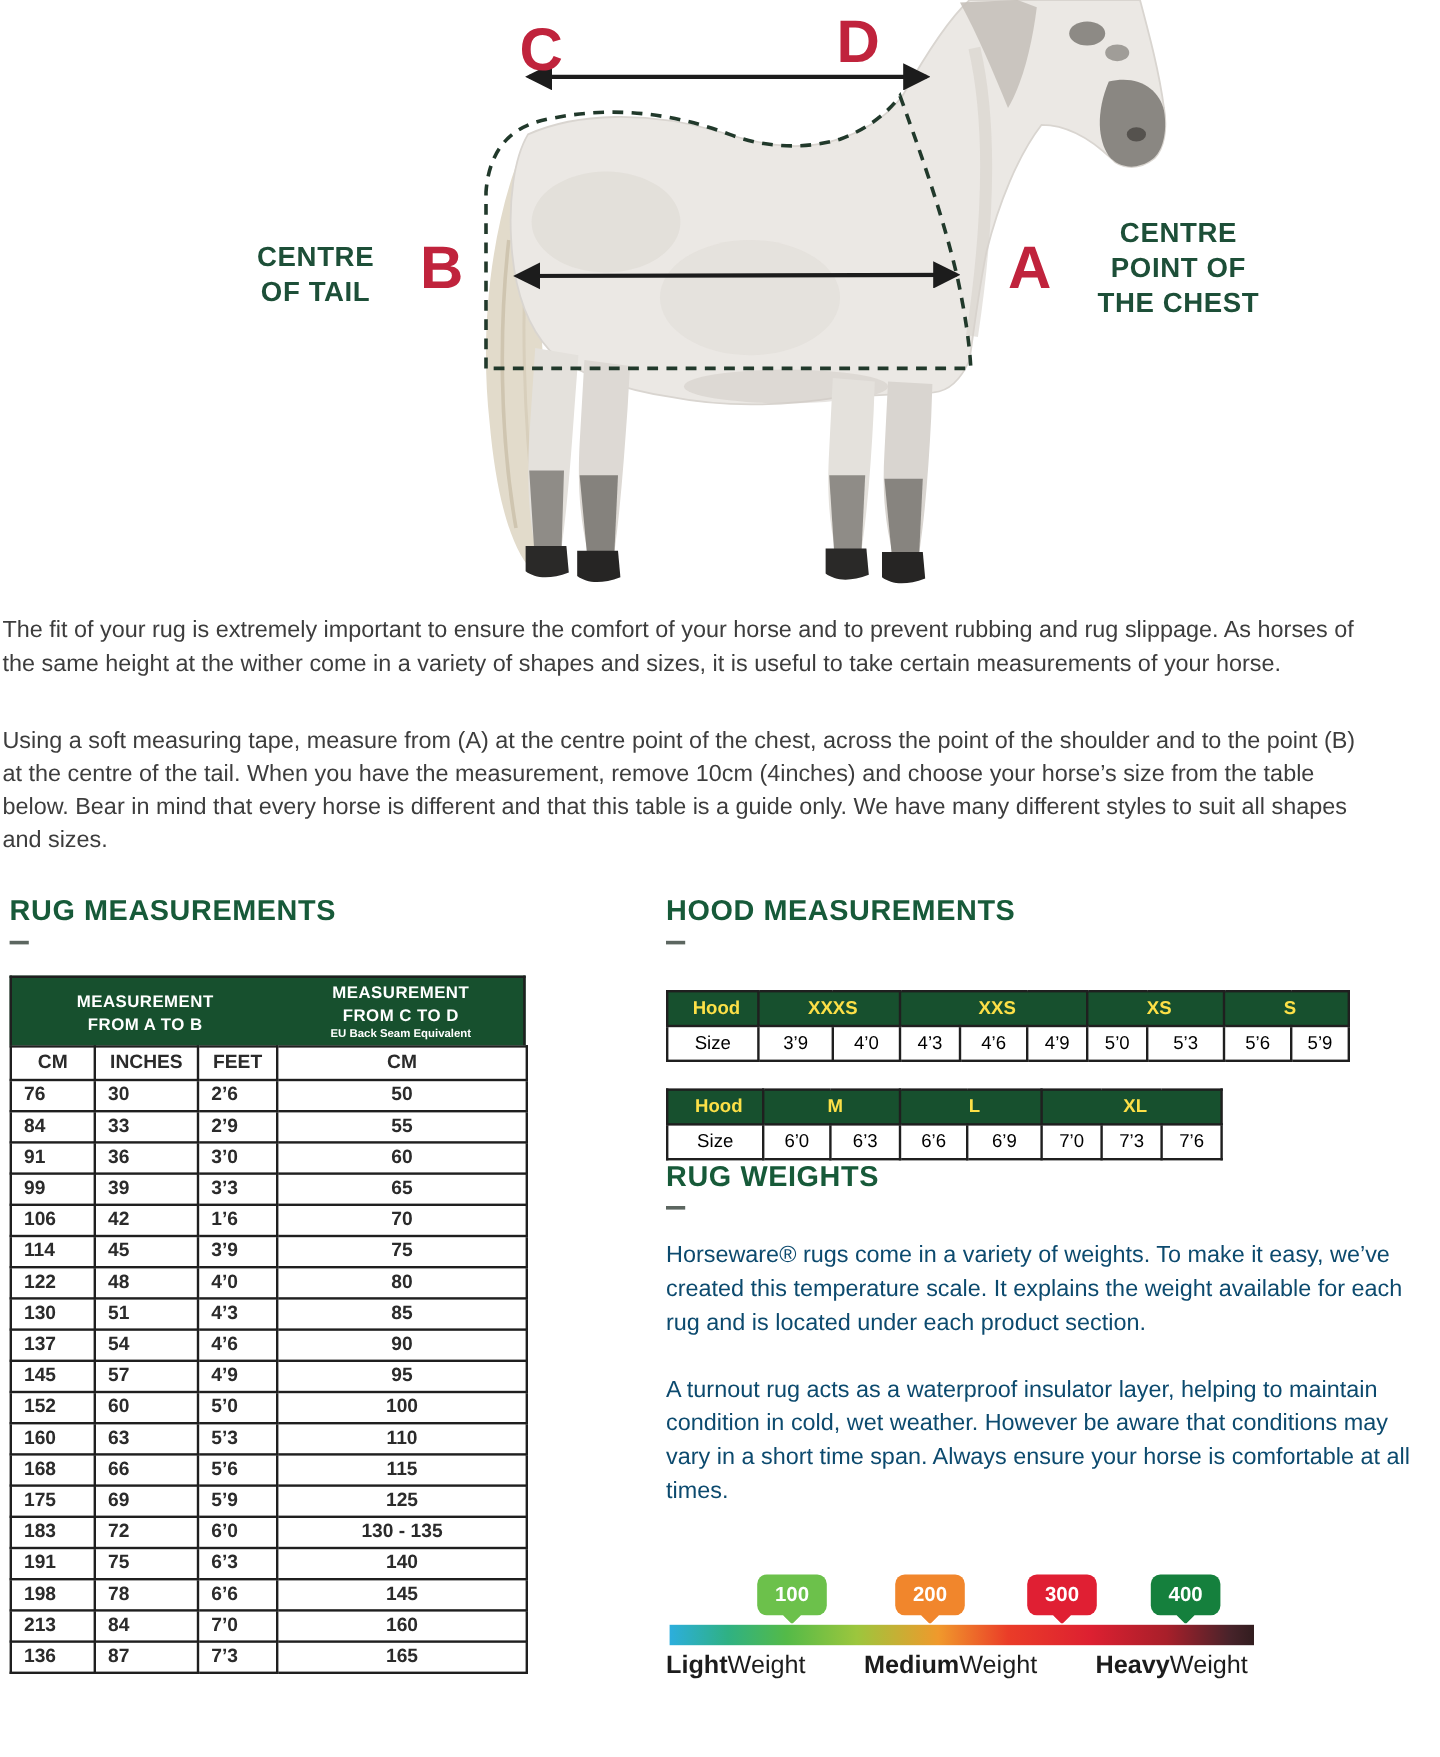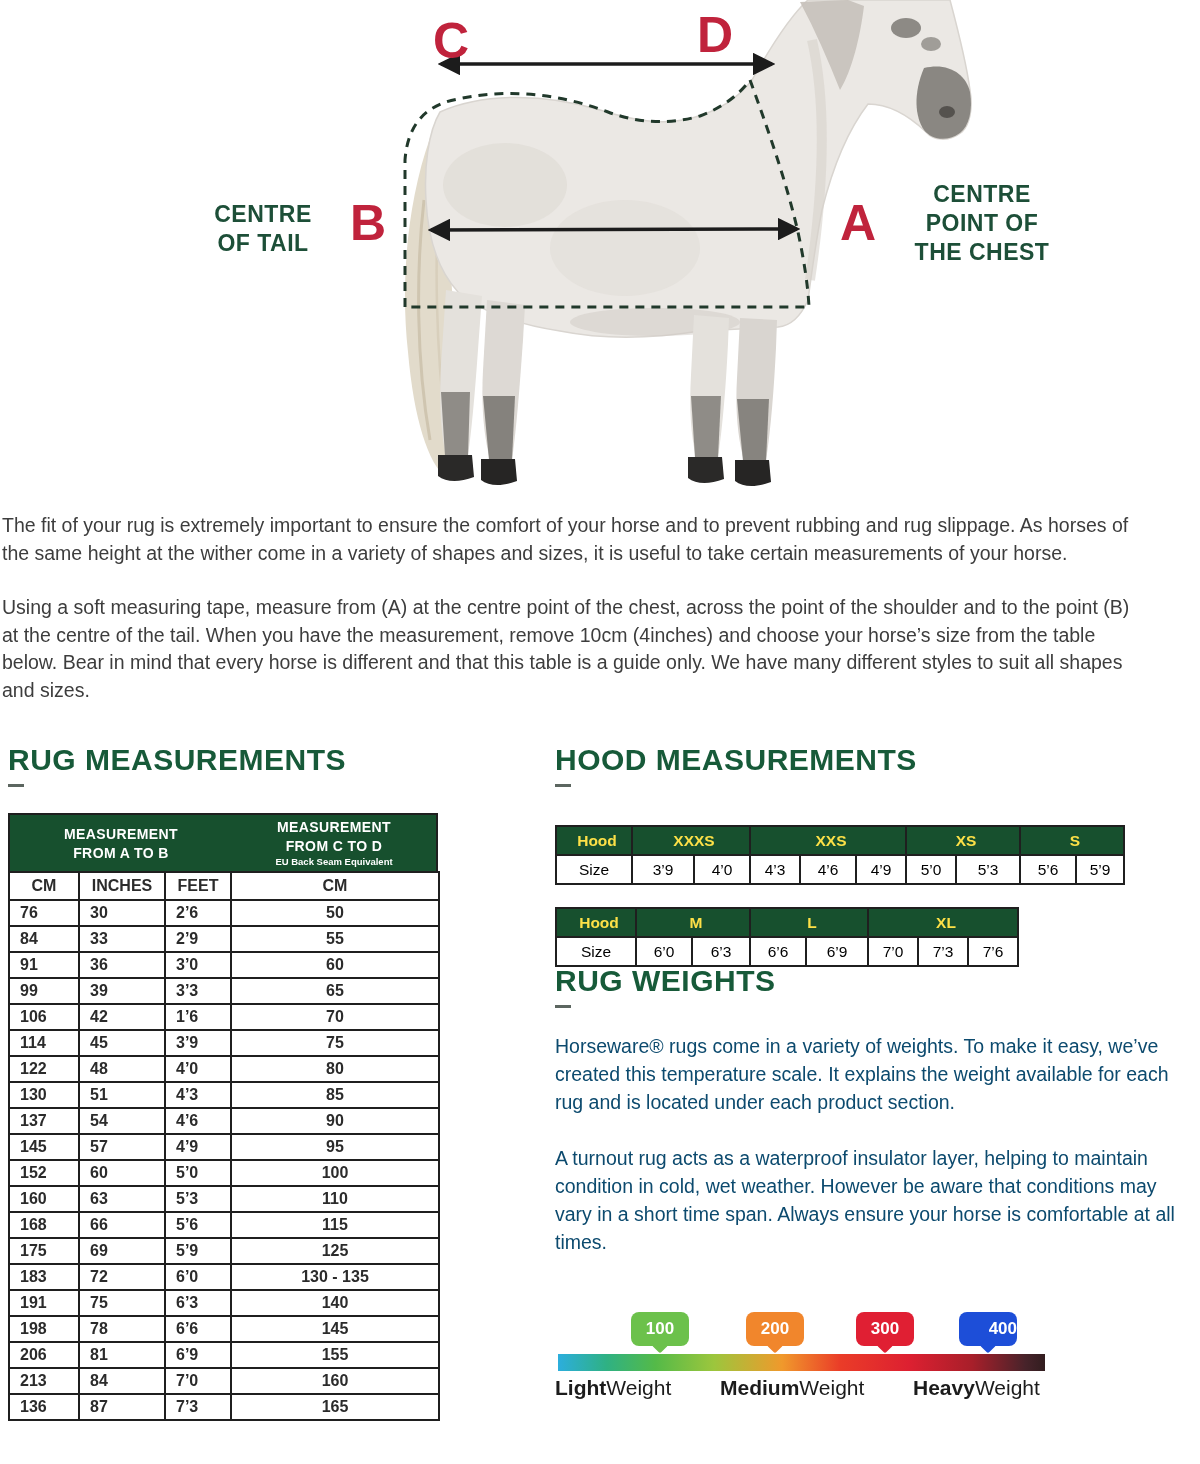--- a/index.html
+++ b/index.html
@@ -15,26 +15,26 @@
   .lab-b{left:350px;top:198px;}
   .lab-a{left:840px;top:198px;}
   .side-label{position:absolute;color:#1d4f38;font-weight:800;font-size:23px;line-height:29px;
               text-align:center;letter-spacing:.5px;}
   .tail-label{left:198px;top:200px;width:130px;}
   .chest-label{left:900px;top:180px;width:164px;}
 
   
   .intro{position:absolute;left:2px;top:512px;width:1138px;font-size:19.5px;line-height:27.5px;color:#3d3d3d;}
   .intro p{margin:0;}
-  .intro p + p{margin-top:27px;}
+  .intro p + p{margin-top:37px;}
 
   
   .leftcol{position:absolute;left:8px;top:746px;width:430px;}
   .rightcol{position:absolute;left:555px;top:746px;width:645px;}
-  h2.sec{margin:0;font-size:30px;line-height:28px;font-weight:800;color:#175a39;letter-spacing:.5px;}
+  h2.sec{margin:0;font-size:24px;line-height:28px;font-weight:800;color:#175a39;letter-spacing:.5px;}
   .hdash{width:16px;height:3px;background:#5c6660;margin-top:10px;}
 
   
   .rugwrap{margin-top:26px;width:508px;}
   .rug-ghead{position:relative;width:430px;height:58px;background:#17502e;
              border:2px solid #1f1f1f;border-bottom:none;box-sizing:border-box;color:#fff;}
   .gh-block{position:absolute;top:0;height:100%;display:flex;flex-direction:column;
             align-items:center;justify-content:center;text-align:center;}
   .gh-left{left:0;width:222px;}
   .gh-right{left:222px;width:204px;}
@@ -313,26 +313,20 @@
               <td>140</td>
             </tr>
 
             <tr>
               <td>198</td>
               <td>78</td>
               <td>6’6</td>
               <td>145</td>
             </tr>
 
-            <tr>
-              <td>206</td>
-              <td>81</td>
-              <td>6’9</td>
-              <td>155</td>
-            </tr>
 
             <tr>
               <td>213</td>
               <td>84</td>
               <td>7’0</td>
               <td>160</td>
             </tr>
 
             <tr>
               <td>136</td>
@@ -429,21 +423,21 @@
         <span class="val">100</span>
       </div>
       <div class="badge b200" style="background-color: rgb(241, 134, 44);">
         <div class="tip"></div>
         <span class="val">200</span>
       </div>
       <div class="badge b300" style="background-color: rgb(224, 31, 51);">
         <div class="tip"></div>
         <span class="val">300</span>
       </div>
-      <div class="badge b400" style="background-color: #1d4ed8; justify-content: flex-end;">
+      <div class="badge b400" style="background-color: #15803d;">
         <div class="tip"></div>
         <span class="val">400</span>
       </div>
 
       <div class="gbar"></div>
 
       <div class="wlabel wl-light"><b>Light</b><span>Weight</span></div>
       <div class="wlabel wl-medium"><b>Medium</b><span>Weight</span></div>
       <div class="wlabel wl-heavy"><b>Heavy</b><span>Weight</span></div>
     </div>

